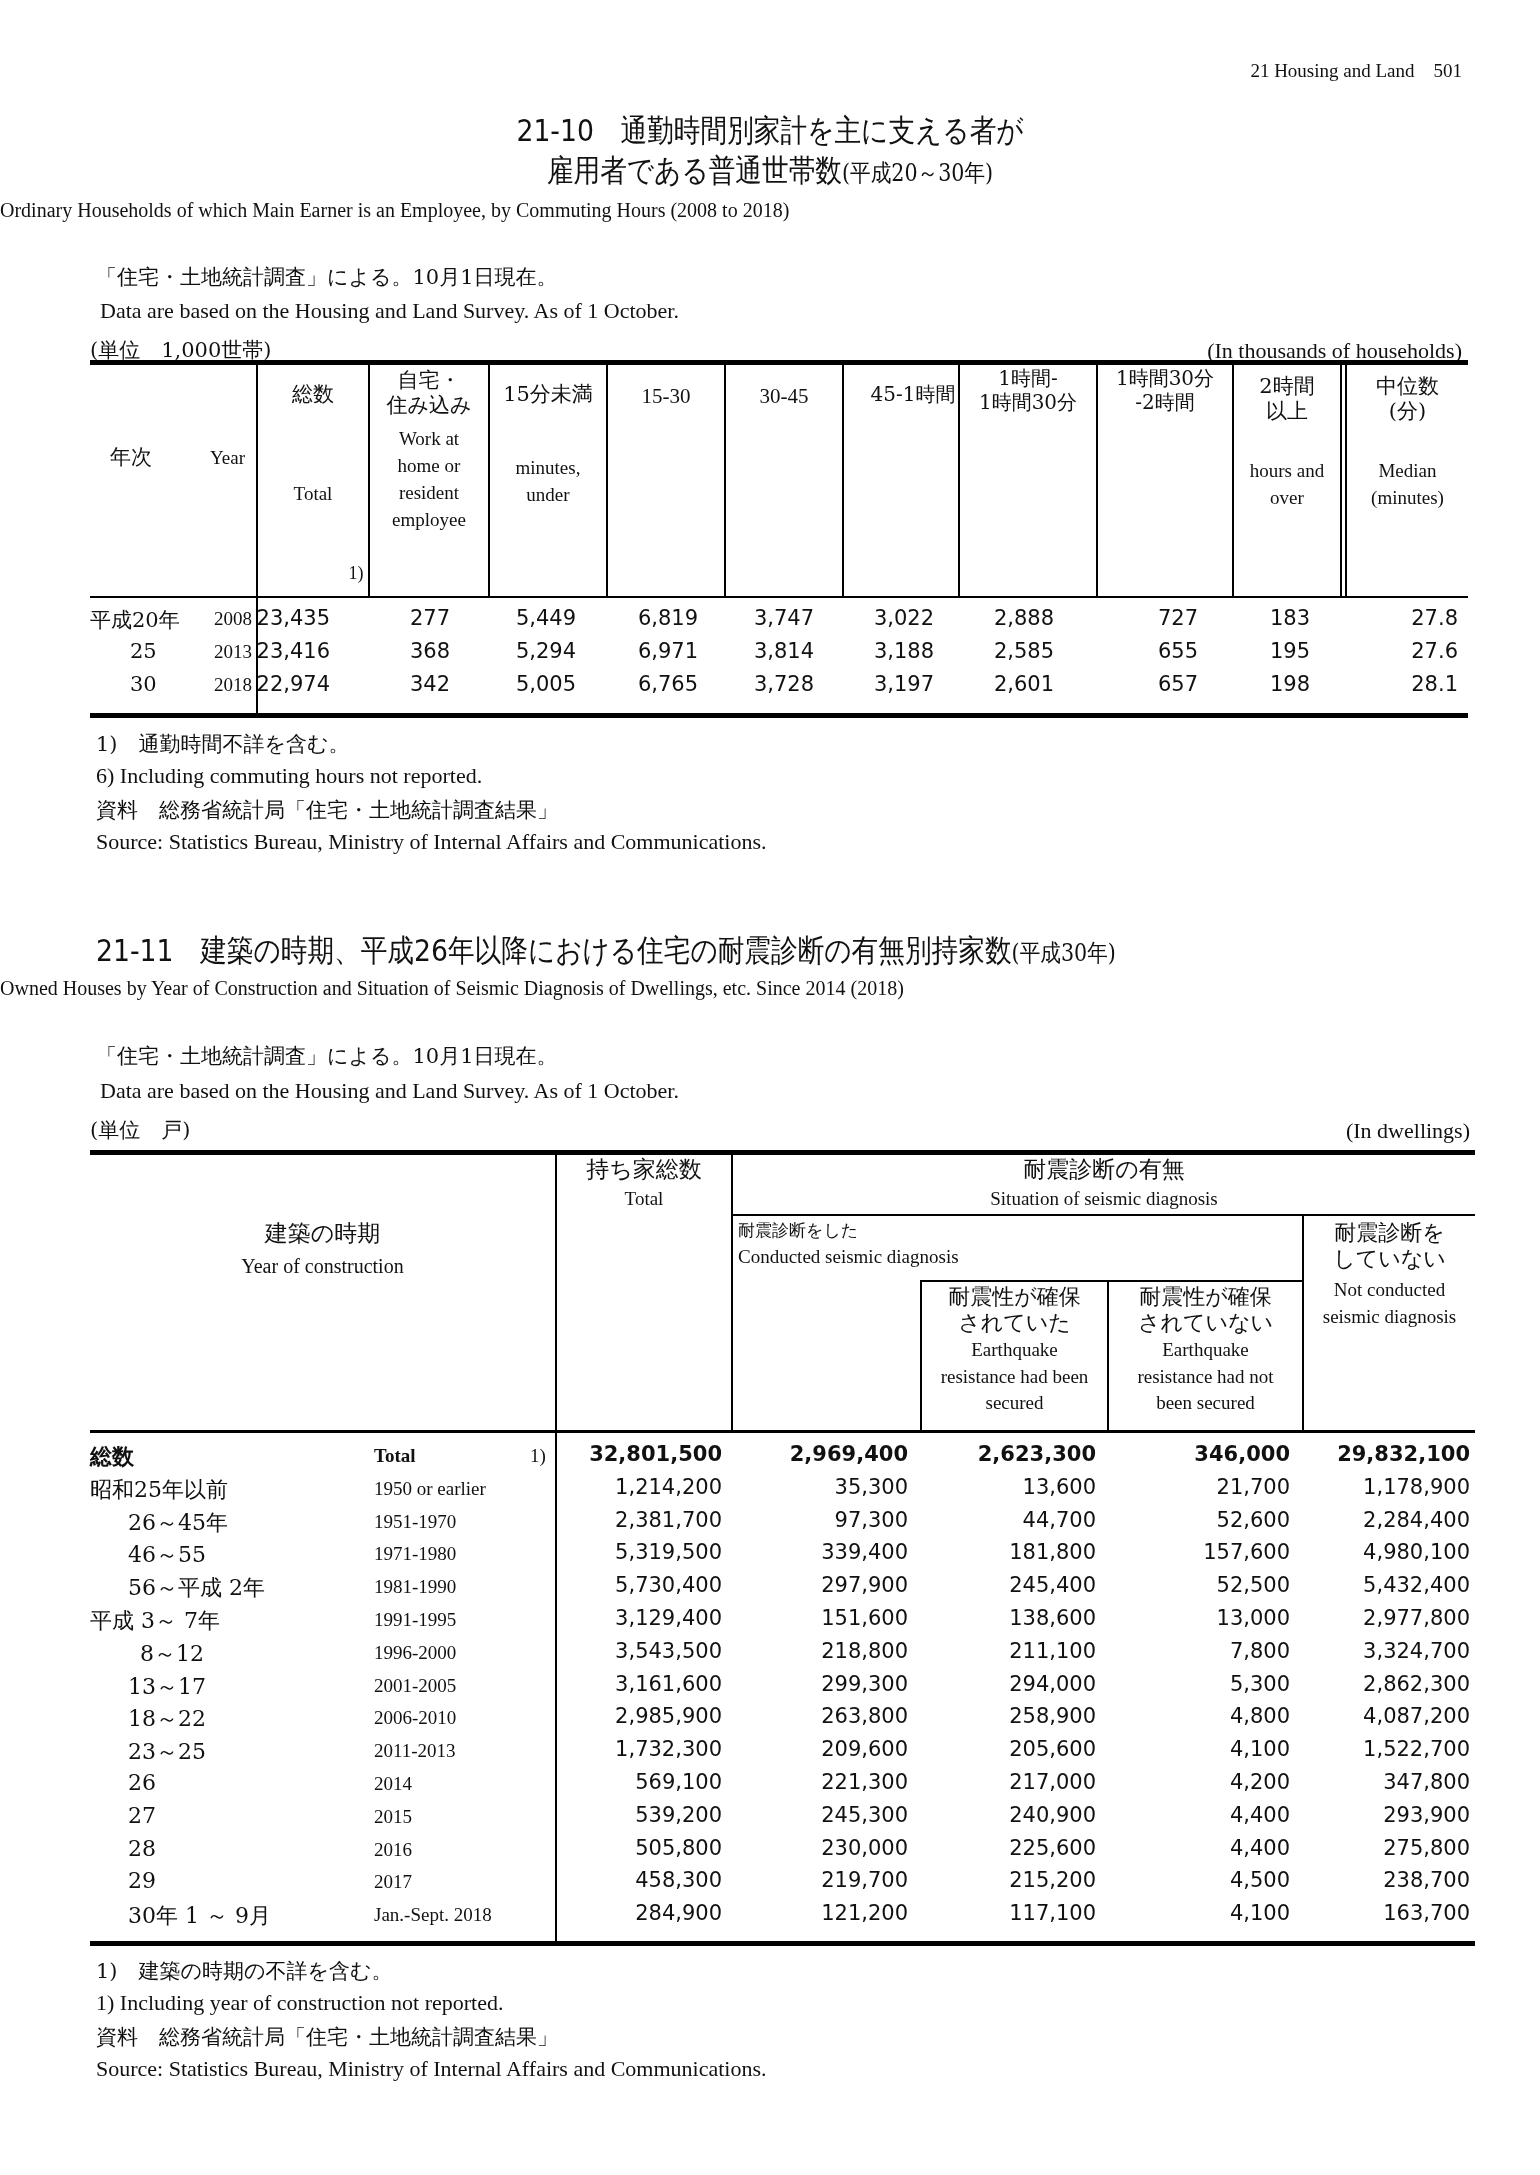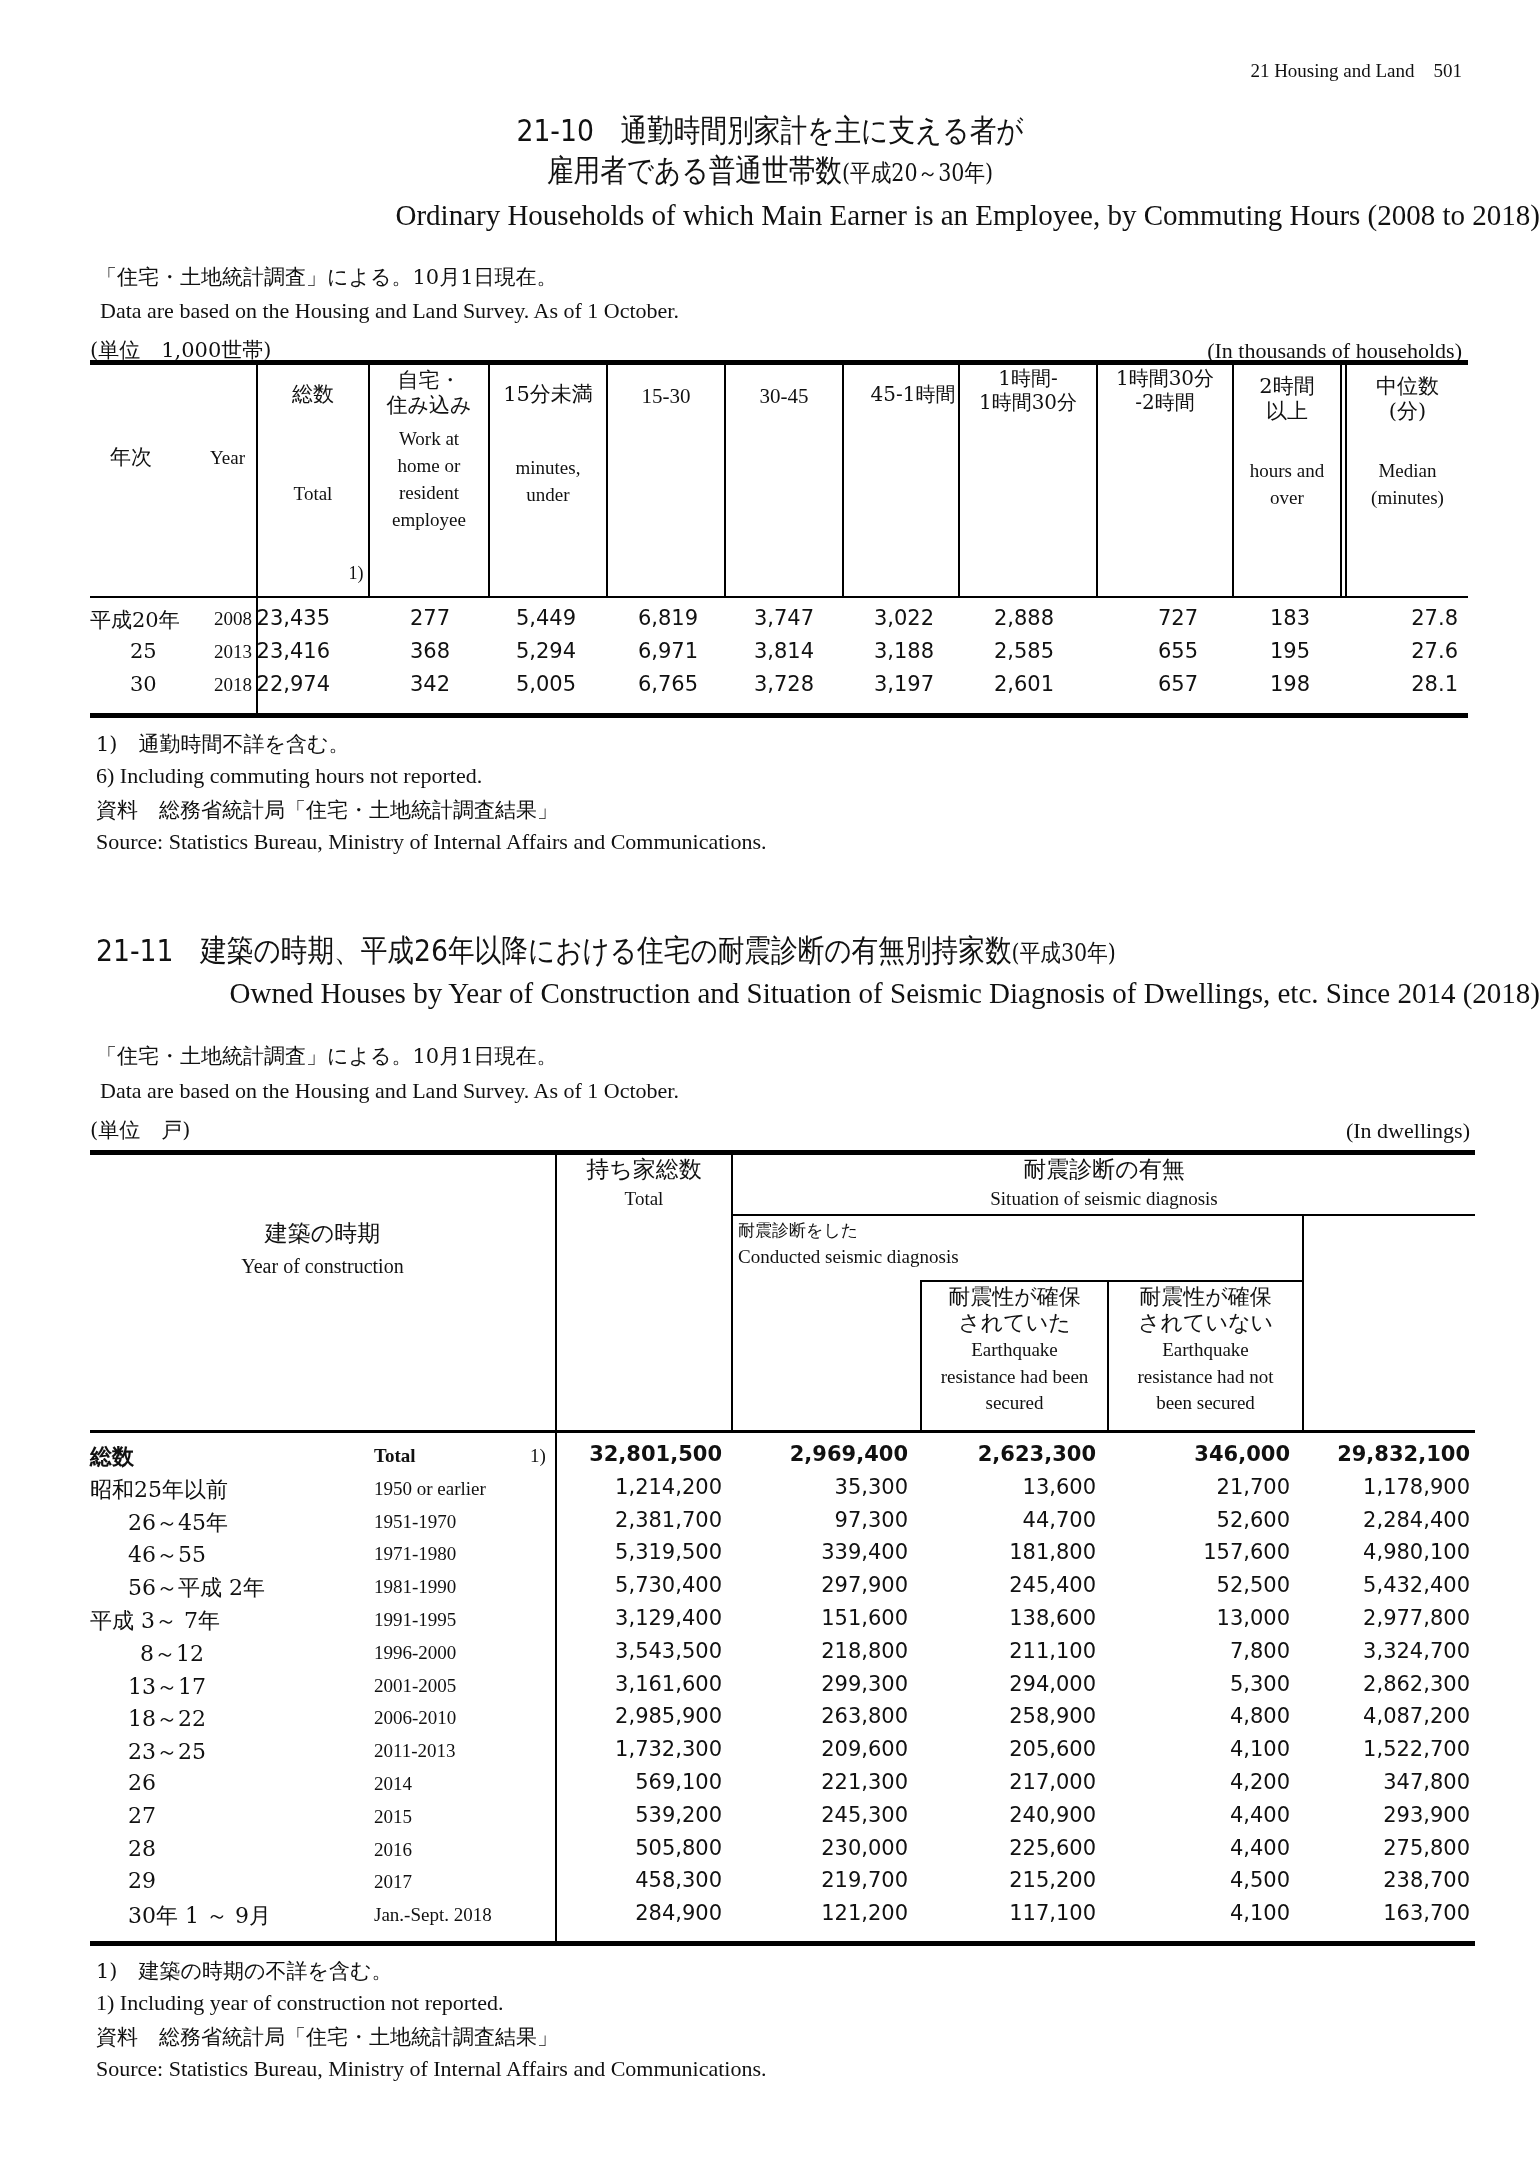--- a/index.html
+++ b/index.html
@@ -5,21 +5,21 @@
   html, body { margin: 0; padding: 0; background: #fff; }
   body { width: 1540px; height: 2175px; position: relative; overflow: hidden;
          font-family: "Liberation Serif", "DejaVu Serif", serif; color: #111; }
   .abs { position: absolute; }
   .serif { font-family: "Liberation Serif", "DejaVu Serif", serif; }
   .num { font-family: "DejaVu Sans", sans-serif; font-size: 21px; }
 
   #page-header { right: 78px; top: 58px; font-size: 19px; }
   .title-jp { font-family: "DejaVu Sans", sans-serif; font-size: 31px; text-align: center; width: 1540px; left: 0; letter-spacing: 0; transform: scaleX(0.86); transform-origin: center; }
   .title-jp .sub { font-family: "DejaVu Serif", serif; font-size: 24px; }
-  .title-en { font-size: 29px; text-align: right; left: 0; width: 1540px; }
+  .title-en { font-size: 20px; text-align: left; left: 0; width: 1540px; }
   .note { font-size: 22px; }
   .note-jp { font-family: "DejaVu Serif", serif; font-size: 21px; }
 
   
   #t1 { left: 90px; top: 360px; width: 1378px; height: 360px; }
   .hline { position: absolute; background: #000; }
   .vline { position: absolute; background: #000; width: 2px; }
   .cell { position: absolute; text-align: center; font-size: 20px; line-height: 1.2; }
   .cell .jp { font-family: "DejaVu Serif", serif; font-size: 21px; }
   .cell .en { font-family: "Liberation Serif", serif; font-size: 19px; }
@@ -215,20 +215,26 @@
     <div class="en" style="margin-top:4px;">resistance had been</div>
     <div class="en" style="margin-top:4px;">secured</div>
   </div>
   <div class="cell" style="left:1019px; top:134px; width:193px;">
     <div class="jp" style="font-size:22px;">耐震性が確保</div>
     <div class="jp" style="font-size:22px;text-align:center;">されていない</div>
     <div class="en" style="margin-top:2px;">Earthquake</div>
     <div class="en" style="margin-top:4px;">resistance had not</div>
     <div class="en" style="margin-top:4px;">been secured</div>
   </div>
+  <div class="cell" style="left:1214px; top:70px; width:171px;">
+    <div class="jp" style="font-size:22px;">耐震診断を</div>
+    <div class="jp" style="font-size:22px;">していない</div>
+    <div class="en" style="margin-top:6px;">Not conducted</div>
+    <div class="en" style="margin-top:4px;">seismic diagnosis</div>
+  </div>
 
   <div id="t2-rows">
       <div class="row2 bold" style="top: 292px;">
         <span class="label-jp" style="left: 0px;">総数</span>
         <span class="label-en">Total</span>
         <span class="label-en" style="left: 440px; font-weight: normal;">1)</span>
         <span class="c num" style="right: 753px;">32,801,500</span>
         <span class="c num" style="right: 567px;">2,969,400</span>
         <span class="c num" style="right: 379px;">2,623,300</span>
         <span class="c num" style="right: 185px;">346,000</span>

